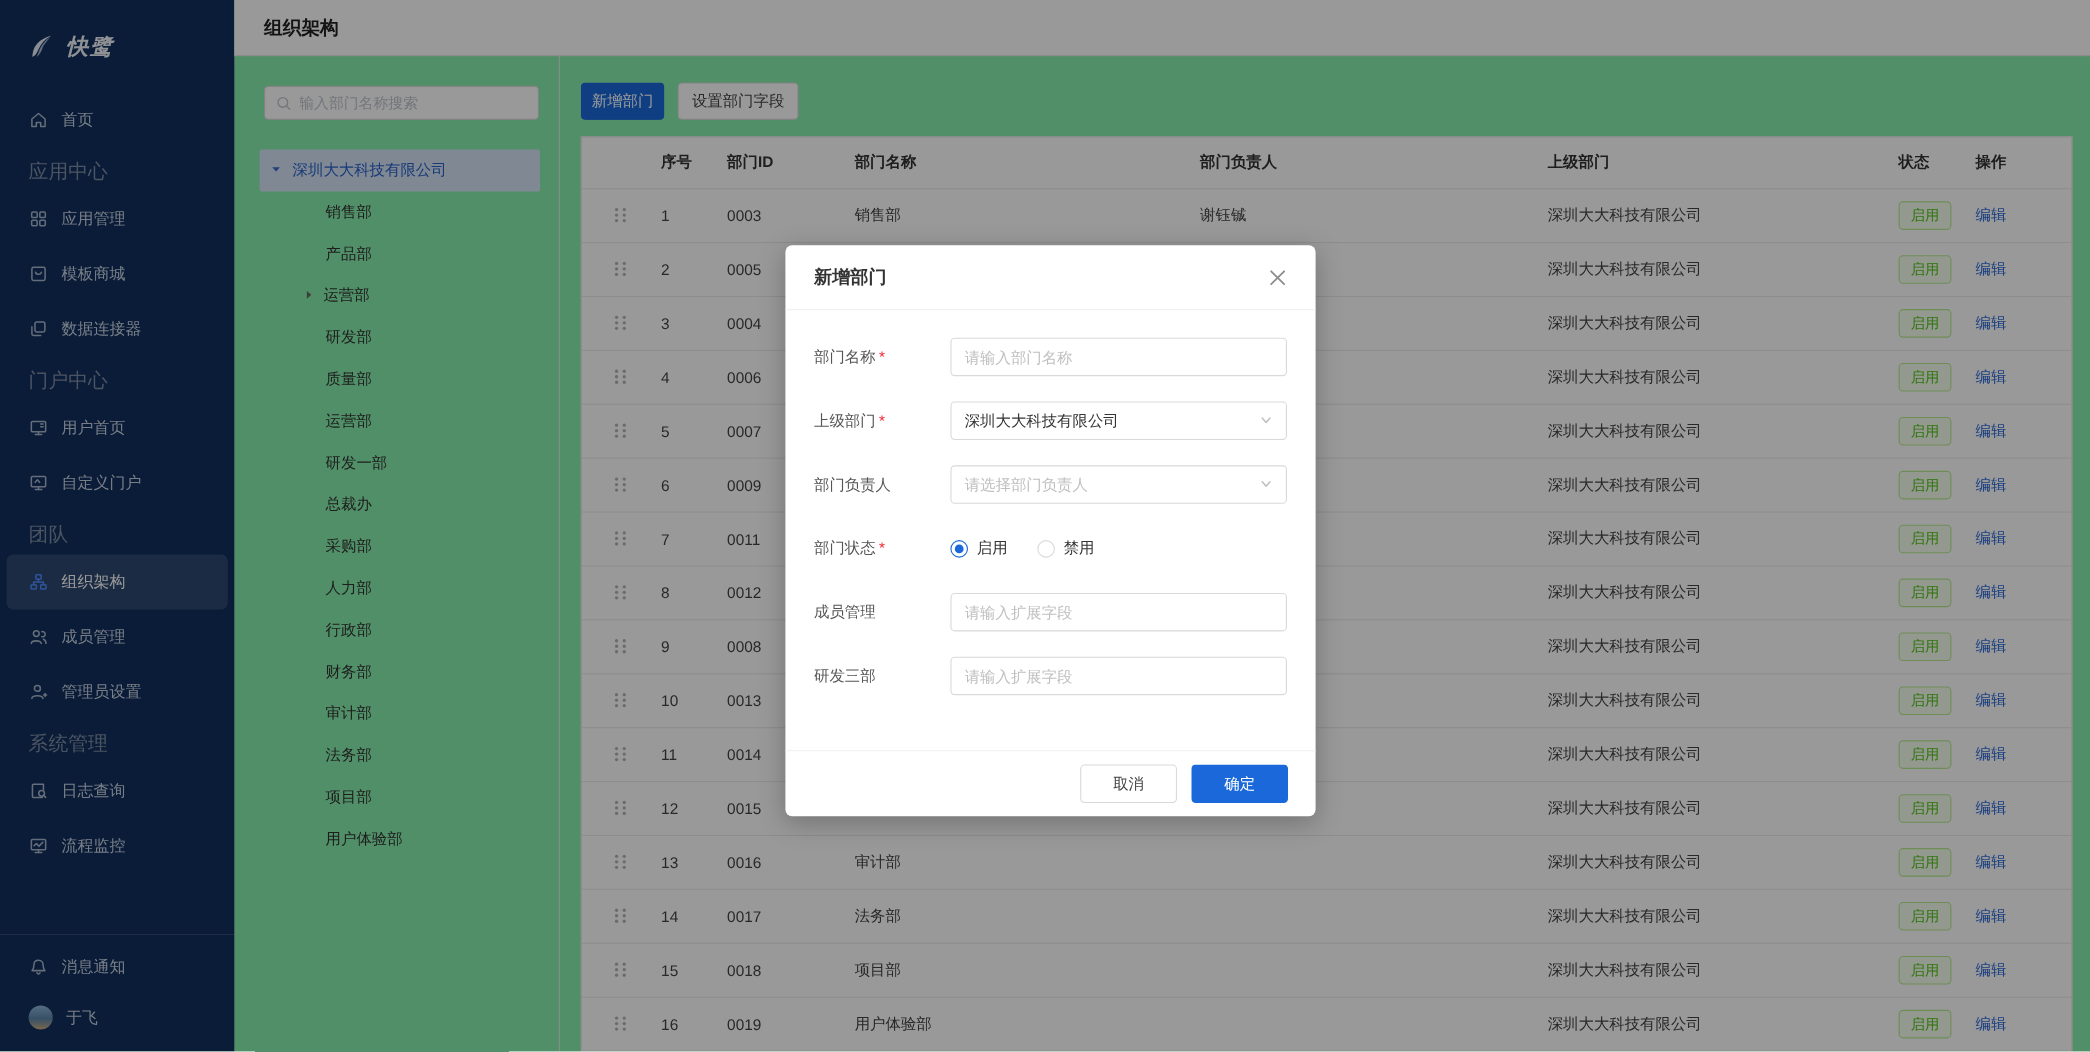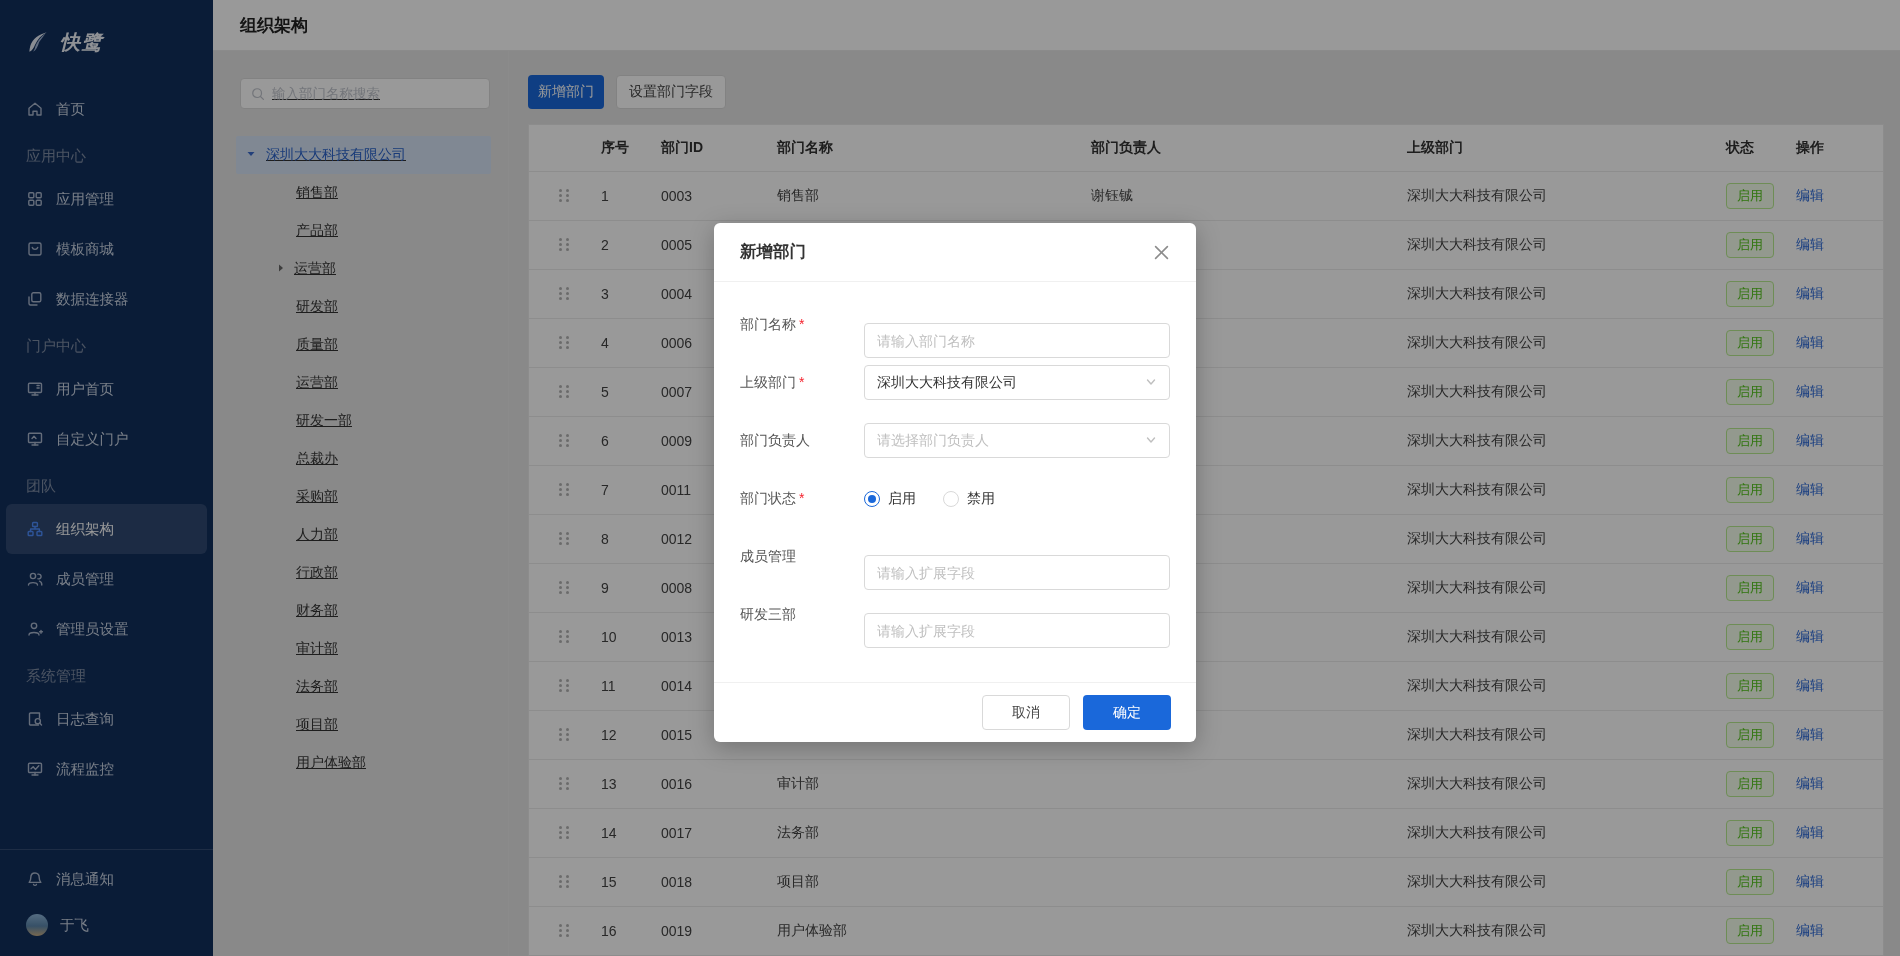--- a/index.html
+++ b/index.html
@@ -2,44 +2,44 @@
 <html style="--primary: #1a68da; --link: #2f6bd8; --sidebar: #112f5d; --ok-text: #52c41a; --ok-border: #b7eb8f; --ok-bg: #f6ffed;"><head>
 <meta charset="utf-8">
 <style>
   :root{
     --primary:#1a68da; --link:#2f6bd8; --sidebar:#112f5d;
     --ok-text:#52c41a; --ok-border:#b7eb8f; --ok-bg:#f6ffed;
   }
   *{box-sizing:border-box; margin:0; padding:0;}
   html,body{width:1900px;height:956px;overflow:hidden;}
   body{font-family:"Liberation Sans","DejaVu Sans",sans-serif; font-size:14px; color:#333; background:#fff;}
-  .stage{position:relative;width:1900px;height:956px;overflow:hidden;background:#e5e5e5;display:flex;}
+  .stage{position:relative;width:1900px;height:956px;overflow:hidden;background:#86efac;display:flex;}
 
   
   .sidebar{width:213px;flex:0 0 213px;height:100%;background:var(--sidebar);color:#c9d3e2;display:flex;flex-direction:column;}
   .logo{height:84px;display:flex;align-items:center;padding-left:24px;gap:10px;}
   .logo .brand-text{font-size:20px;font-weight:bold;color:#eef2f8;letter-spacing:2px;font-style:italic;}
   .nav{flex:1;overflow:hidden;}
-  .nav-section-label{margin-top:4px;height:36px;line-height:36px;padding-left:26px;font-size:15px;color:#7e8ca3;}
+  .nav-section-label{margin-top:4px;height:36px;line-height:36px;padding-left:26px;font-size:18px;color:#7e8ca3;}
   .nav-item{height:50px;display:flex;align-items:center;gap:12px;padding-left:26px;font-size:14.5px;color:#c9d3e2;cursor:pointer;}
   .nav-item .ic{width:18px;height:18px;flex:0 0 18px;color:#a9b6cc;display:flex;align-items:center;justify-content:center;}
   .nav-item.active{background:rgba(255,255,255,0.13);border-radius:6px;margin:0 6px;padding-left:20px;color:#fff;}
   .nav-item.active .ic{color:#4d8dff;}
   .side-footer{border-top:1px solid rgba(255,255,255,0.14);padding:6px 0 8px 0;}
   .side-footer .nav-item{height:46px;}
   .avatar{width:22px;height:22px;border-radius:50%;background:linear-gradient(180deg,#8fb6da 0%,#5c86ab 55%,#c7ad85 100%);flex:0 0 22px;}
 
   
   .main{flex:1;display:flex;flex-direction:column;height:100%;}
   .page-header{height:51px;border-bottom:1px solid #e8e8e8;display:flex;align-items:center;padding-left:27px;background:#fff;}
   .page-header h1{font-size:17px;font-weight:bold;color:#222;}
   .main-body{flex:1;display:flex;min-height:0;}
 
   
-  .tree-panel{width:296px;flex:0 0 296px;border-right:1px solid #e8e8e8;padding-top:27px;text-decoration:underline;}
+  .tree-panel{width:296px;flex:0 0 296px;border-right:1px solid #e8e8e8;padding-top:27px;}
   .search-box{margin:0 18px 0 27px;height:31px;border:1px solid #d9d9d9;border-radius:4px;display:flex;align-items:center;padding:0 10px;gap:7px;color:#c0c4cc;background:#fff;}
   .search-box input{border:none;outline:none;flex:1;font-size:13.5px;color:#333;background:transparent;}
   .search-box input::placeholder{color:#c0c4cc;}
   .tree{margin:27px 17px 0 23px;}
   .tree-row{height:38px;display:flex;align-items:center;cursor:pointer;font-size:14px;color:#333;}
   .tree-row.root{background:#d5e3f6;border-radius:2px;color:#2a62c9;}
   .tree-row.root .caret{margin-left:10px;color:#3a6acb;}
   .tree-row.root .lbl{margin-left:10px;}
   .tree-row.child .lbl{margin-left:60px;}
   .tree-row.child.expandable .caret{margin-left:40px;color:#666;}
@@ -65,21 +65,21 @@
   .mask{position:absolute;inset:0;background:rgba(0,0,0,0.4);z-index:40;}
   .modal{position:absolute;left:714px;top:223px;width:482px;height:519px;background:#fff;border-radius:6px;z-index:50;box-shadow:0 6px 24px rgba(0,0,0,0.25);}
   .modal-header{height:59px;display:flex;align-items:center;justify-content:space-between;padding:0 26px;border-bottom:1px solid #f0f0f0;}
   .modal-header .m-title{font-size:16.5px;font-weight:bold;color:#333;}
   .modal-close{width:18px;height:18px;color:#8c8c8c;cursor:pointer;display:flex;align-items:center;justify-content:center;}
   .modal-body{padding:25px 26px 0 26px;}
   .form-row{display:flex;align-items:center;margin-bottom:23px;height:35px;justify-content:flex-end;}
   .form-label{width:124px;flex:0 0 124px;font-size:14px;color:#555;}
   .req{color:#f5222d;margin-left:3px;}
   .form-field{flex:1;height:35px;position:relative;}
-  .form-field .inp{width:100%;height:35px;border:1px solid #d9d9d9;border-radius:4px;padding:0 12px;font-size:14px;color:#333;outline:none;background:#fff;margin-top:16px;}
+  .form-field .inp{width:100%;height:35px;border:1px solid #d9d9d9;border-radius:4px;padding:0 12px;font-size:14px;color:#333;outline:none;background:#fff;}
   .form-field .inp::placeholder{color:#bfbfbf;}
   .sel{display:flex;align-items:center;justify-content:space-between;width:100%;height:35px;border:1px solid #d9d9d9;border-radius:4px;padding:0 12px;font-size:14px;background:#fff;cursor:pointer;}
   .sel .val{color:#333;}
   .sel .ph{color:#bfbfbf;}
   .sel .chev{color:#bfbfbf;}
   .radio-group{display:flex;align-items:center;gap:27px;height:35px;}
   .radio-opt{display:flex;align-items:center;gap:8px;cursor:pointer;color:#333;}
   .radio{width:16px;height:16px;border-radius:50%;border:1px solid #d9d9d9;background:#fff;position:relative;flex:0 0 16px;}
   .radio.checked{border-color:var(--primary);}
   .radio.checked::after{content:"";position:absolute;left:3px;top:3px;width:8px;height:8px;border-radius:50%;background:var(--primary);}

